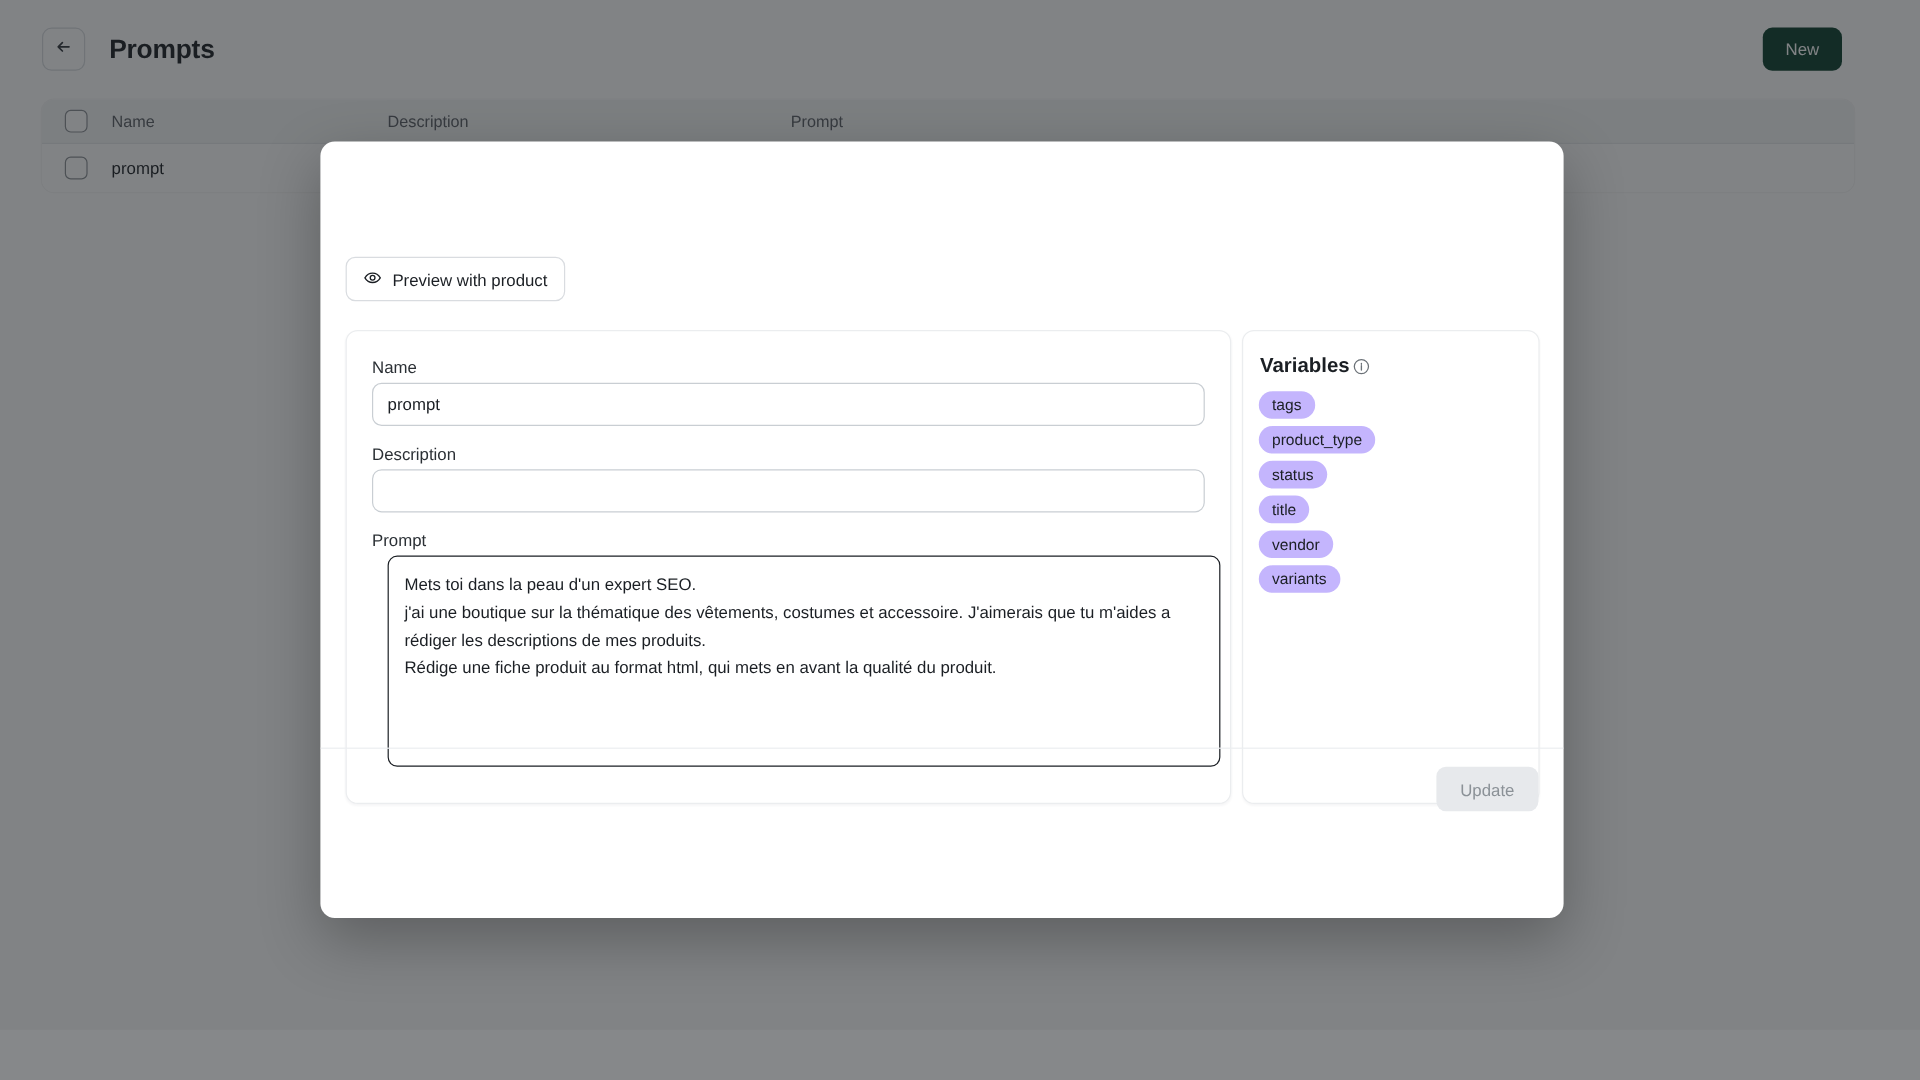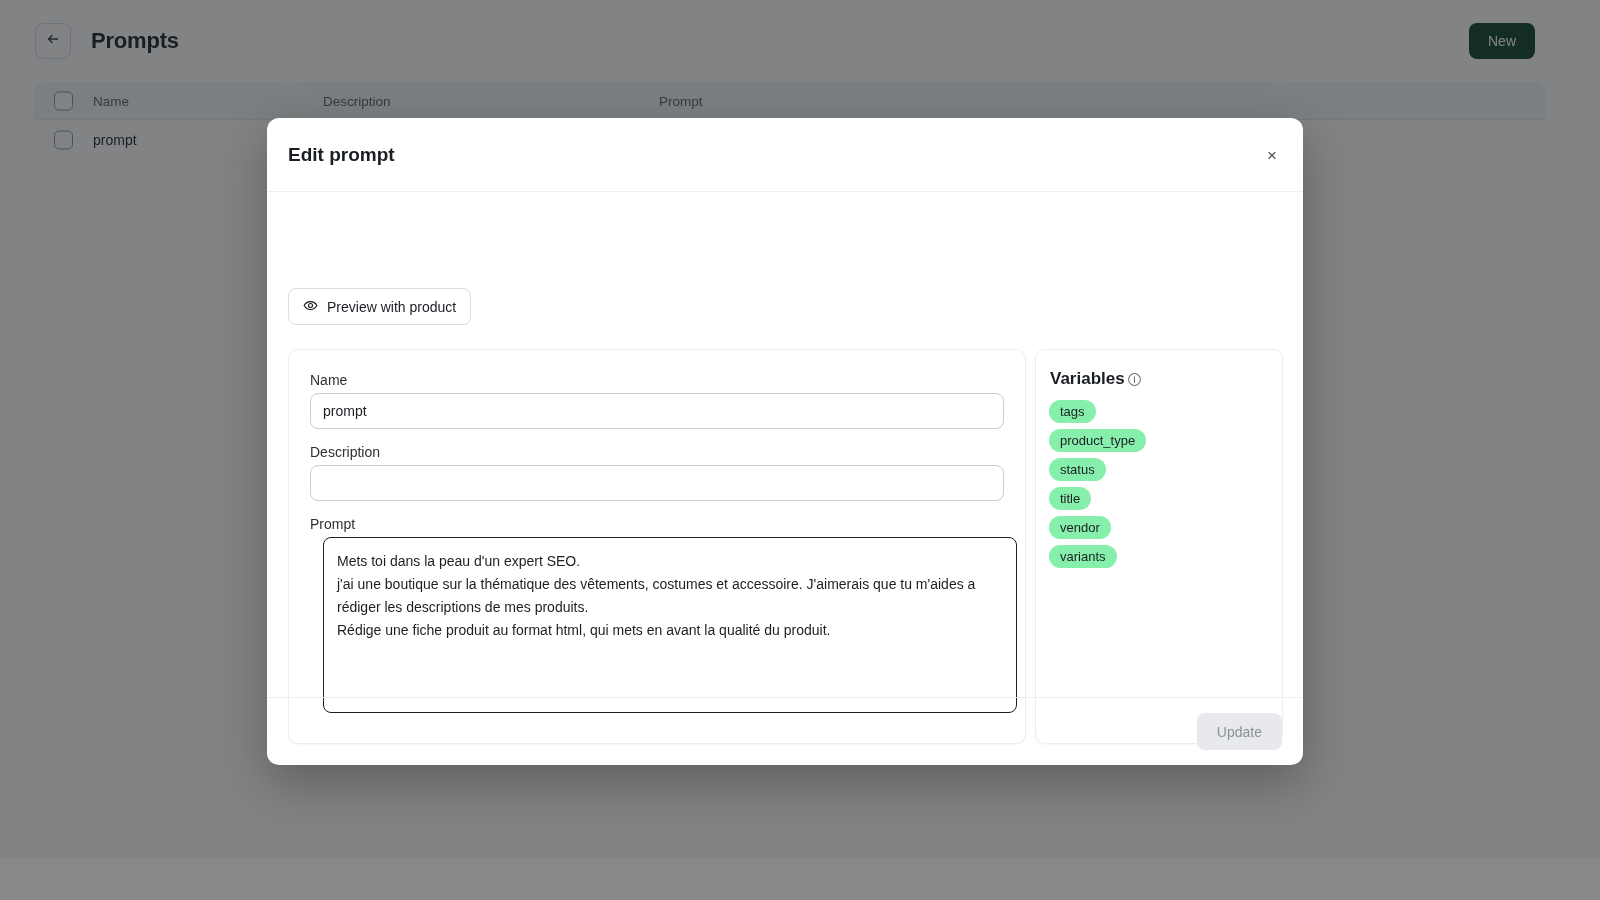--- a/index.html
+++ b/index.html
@@ -160,21 +160,21 @@
     font-size: 17px; font-weight: bold; color: #1b1f24;
   }
   .info-icon {
     position: absolute; left: 91px; top: 22px;
     width: 15px; height: 15px;
     color: #6b7177;
   }
   .chips { position: absolute; left: 13px; top: 50px; }
   .chip {
     display: inline-block;
-    background: #86efac; color: #1b1f24;
+    background: #c4b5fd; color: #1b1f24;
     border-radius: 13px; font-size: 13px;
     padding: 4px 11px; margin-bottom: 6px;
   }
   .chip-row { display: block; }
 
   .modal-foot {
     position: relative; height: 68px;
     border-top: 1px solid #eceef0;
   }
   .update-btn {
@@ -218,24 +218,20 @@
     </div>
   </div>
 
 </div>
 
 <div id="overlay">
   <div class="bottom-strip"></div>
 
   <div id="modal">
 
-    <div class="modal-head">
-      <div class="modal-title">Edit prompt</div>
-      <button class="modal-close">×</button>
-    </div>
 
     <div class="modal-body">
 
       <button class="preview-btn">
         <span>
           <svg width="15" height="15" viewBox="0 0 16 16" fill="none" aria-hidden="true">
             <path d="M1.2 8S3.6 3.8 8 3.8 14.8 8 14.8 8 12.4 12.2 8 12.2 1.2 8 1.2 8Z" stroke="currentColor" stroke-width="1.2"></path>
             <circle cx="8" cy="8" r="2.1" stroke="currentColor" stroke-width="1.2"></circle>
           </svg>
         </span>

